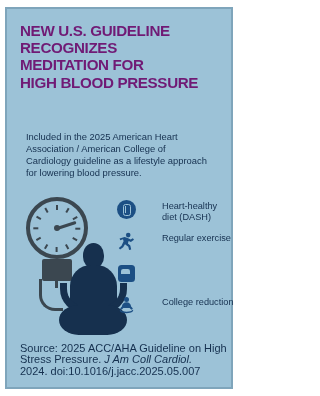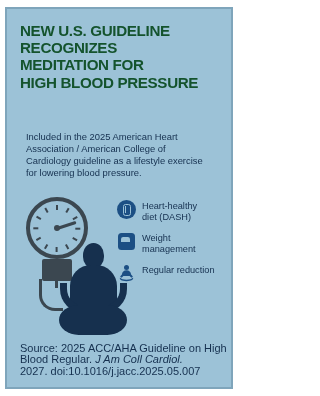--- a/index.html
+++ b/index.html
@@ -18,21 +18,21 @@
     border:2px solid #7fa5bb;
   }
   .headline{
     position:absolute;
     left:13px;top:13px;
     width:205px;
     font-size:15.2px;
     line-height:17.2px;
     font-weight:bold;
     letter-spacing:-0.35px;
-    color:#14532d;
+    color:#701a75;
     text-transform:uppercase;
   }
   .headline div{white-space:nowrap;}
   .subtitle{
     position:absolute;
     left:19px;top:122px;
     width:202px;
     font-size:9.4px;
     line-height:12.1px;
     color:#15304f;
@@ -163,21 +163,21 @@
     left:0;top:0;
     width:19px;height:19px;
   }
   .b-label{
     margin-left:25px;
     font-size:9.2px;
     line-height:11.3px;
     color:#15304f;
     padding-top:1px;
   }
-  .b-label span{display:block;white-space:nowrap;}
+  .b-label span{display:block;white-space:nowrap;margin-left:20px;}
 
   .ic-circle{
     position:absolute;inset:0;
     border-radius:50%;
     background:#1c4f84;
   }
   .ic-plate{
     position:absolute;
     left:5.5px;top:3.5px;
     width:8px;height:12px;
@@ -227,21 +227,21 @@
   <div class="headline">
     <div>NEW U.S. GUIDELINE</div>
     <div>RECOGNIZES</div>
     <div>MEDITATION FOR</div>
     <div>HIGH BLOOD PRESSURE</div>
   </div>
 
   <div class="subtitle">
     <div>Included in the 2025 American Heart</div>
     <div>Association / American College of</div>
-    <div>Cardiology guideline as a lifestyle exercise</div>
+    <div>Cardiology guideline as a lifestyle approach</div>
     <div>for lowering blood pressure.</div>
   </div>
 
   <div class="art">
     <div class="gauge-face">
       <div class="tick" style="transform:rotate(0deg)"></div>
       <div class="tick" style="transform:rotate(30deg)"></div>
       <div class="tick" style="transform:rotate(60deg)"></div>
       <div class="tick" style="transform:rotate(90deg)"></div>
       <div class="tick" style="transform:rotate(120deg)"></div>
@@ -275,46 +275,53 @@
         <div class="ic-circle"></div>
         <div class="ic-plate"></div>
         <div class="ic-plate-line"></div>
       </div>
       <div class="b-label">
         <span>Heart-healthy</span>
         <span>diet (DASH)</span>
       </div>
     </div>
 
+    <div class="benefit">
+      <div class="b-icon">
+        <svg class="runner" viewBox="0 0 19 19" xmlns="http://www.w3.org/2000/svg">
+          <circle cx="11.2" cy="3.1" r="2.3" fill="#1c4f84"></circle>
+          <path d="M10.6 6.1 L13.6 7.6 L15.9 6.2 L17 7.7 L13.9 9.9 L11.6 9.0 L10.9 11.6 L13.3 13.6 L14.2 17.6 L12.1 17.9 L11.3 14.7 L8.0 12.3 L6.2 15.2 L3.1 17.6 L1.8 16.0 L4.5 13.7 L6.6 9.3 L6.0 7.3 L3.3 8.3 L2.6 6.5 L7.6 4.9 Z" fill="#1c4f84"></path>
+        </svg>
+      </div>
+      <div class="b-label">
+        <span>Regular exercise</span>
+      </div>
+    </div>
 
     <div class="benefit">
       <div class="b-icon">
         <div class="ic-scale"></div>
         <div class="ic-scale-win"></div>
-      </div>
-      <div class="b-label">
-        <span>Weight</span>
-        <span>management</span>
       </div>
     </div>
 
     <div class="benefit">
       <div class="b-icon">
         <svg class="meditator" viewBox="0 0 19 19" xmlns="http://www.w3.org/2000/svg">
           <circle cx="9.5" cy="3.4" r="2.5" fill="#1c4f84"></circle>
           <path d="M9.5 6.3 C12.1 6.3 13.9 8.0 14.1 10.6 L15.9 12.6 L14.4 13.8 L12.6 12.1 L6.4 12.1 L4.6 13.8 L3.1 12.6 L4.9 10.6 C5.1 8.0 6.9 6.3 9.5 6.3 Z" fill="#1c4f84"></path>
           <path d="M3.0 13.6 C5.0 16.6 14.0 16.6 16.0 13.6 C16.9 15.3 14.6 17.3 9.5 17.3 C4.4 17.3 2.1 15.3 3.0 13.6 Z" fill="#1c4f84"></path>
         </svg>
       </div>
       <div class="b-label">
-        <span>Regular reduction</span>
+        <span>College reduction</span>
       </div>
     </div>
 
   </div>
 
   <div class="footer">
     <div>Source: 2025 ACC/AHA Guideline on High</div>
-    <div><span>Blood Regular. </span><span class="it">J Am Coll Cardiol.</span></div>
-    <div>2027. doi:10.1016/j.jacc.2025.05.007</div>
+    <div><span>Stress Pressure. </span><span class="it">J Am Coll Cardiol.</span></div>
+    <div>2024. doi:10.1016/j.jacc.2025.05.007</div>
   </div>
 
 </div>
 
 </body></html>

